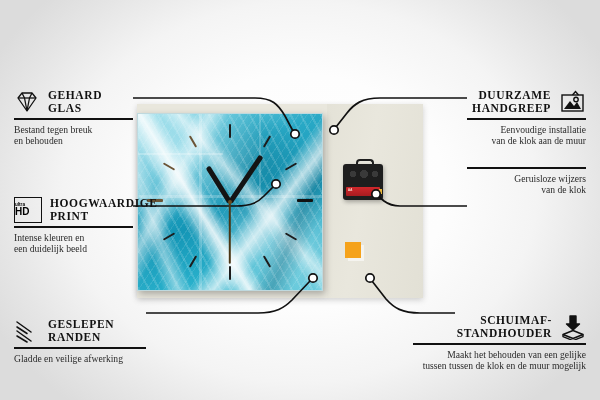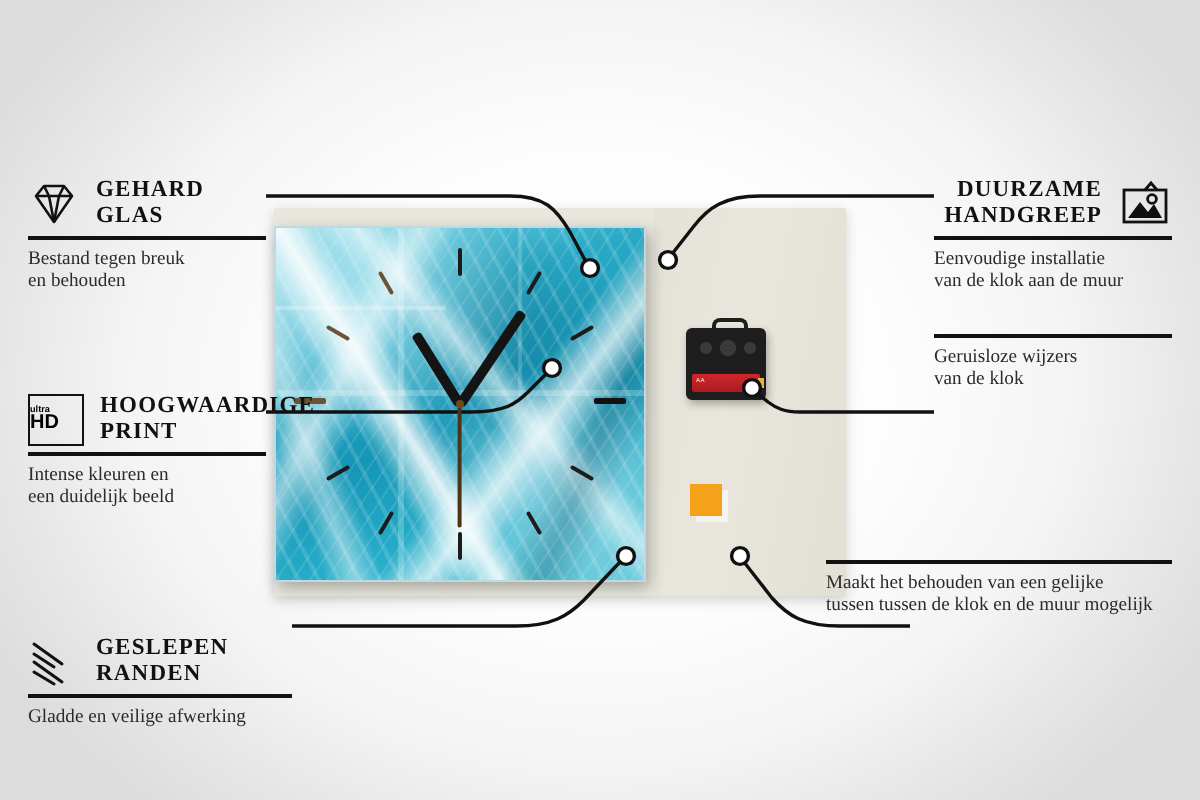--- a/index.html
+++ b/index.html
@@ -119,21 +119,21 @@
     font-family:"Liberation Serif", serif;
     font-weight:bold;font-size:11.5px;letter-spacing:.6px;color:#111;
     line-height:13px;text-transform:uppercase;
   }
   .callout.right .ctitle{text-align:right;}
   .rule{height:1.6px;background:#111;margin-top:3px;}
   .cdesc{
     font-family:"Liberation Serif", serif;
     font-size:9.6px;color:#2b2b2b;line-height:11.5px;margin-top:4px;
   }
-  .callout.right .cdesc{}
+  .callout.right .cdesc{text-align:right;}
   .icon{flex:0 0 auto;display:block;}
   
   #wires{position:absolute;inset:0;pointer-events:none;}
 </style>
 </head>
 <body>
 
 <div id="stage">
 
   <div id="photo">
@@ -287,20 +287,33 @@
 
   <div class="callout right" style="left:467px;top:164px;width:119px;">
     <div class="rule"></div>
     <div class="cdesc">
       <div>Geruisloze wijzers</div>
       <div>van de klok</div>
     </div>
   </div>
 
   <div class="callout right" style="left:413px;top:277px;width:173px;">
+    <div class="head">
+      <div style="flex:1;">
+        <div class="ctitle">SCHUIMAF-</div>
+        <div class="ctitle">STANDHOUDER</div>
+      </div>
+      <svg class="icon" width="26" height="26" viewBox="0 0 26 26">
+        <g fill="none" stroke="#111" stroke-width="1.4" stroke-linejoin="round">
+          <path d="M10 2 L16 2 L16 10 L19.5 10 L13 16 L6.5 10 L10 10 Z" fill="#111"></path>
+          <path d="M13 16.5 L23 20.5 L13 24.5 L3 20.5 Z"></path>
+          <path d="M3 20.5 L3 22.6 L13 26.6 L23 22.6 L23 20.5"></path>
+        </g>
+      </svg>
+    </div>
     <div class="rule"></div>
     <div class="cdesc">
       <div>Maakt het behouden van een gelijke</div>
       <div>tussen tussen de klok en de muur mogelijk</div>
     </div>
   </div>
 
 </div>
 
 </body></html>

